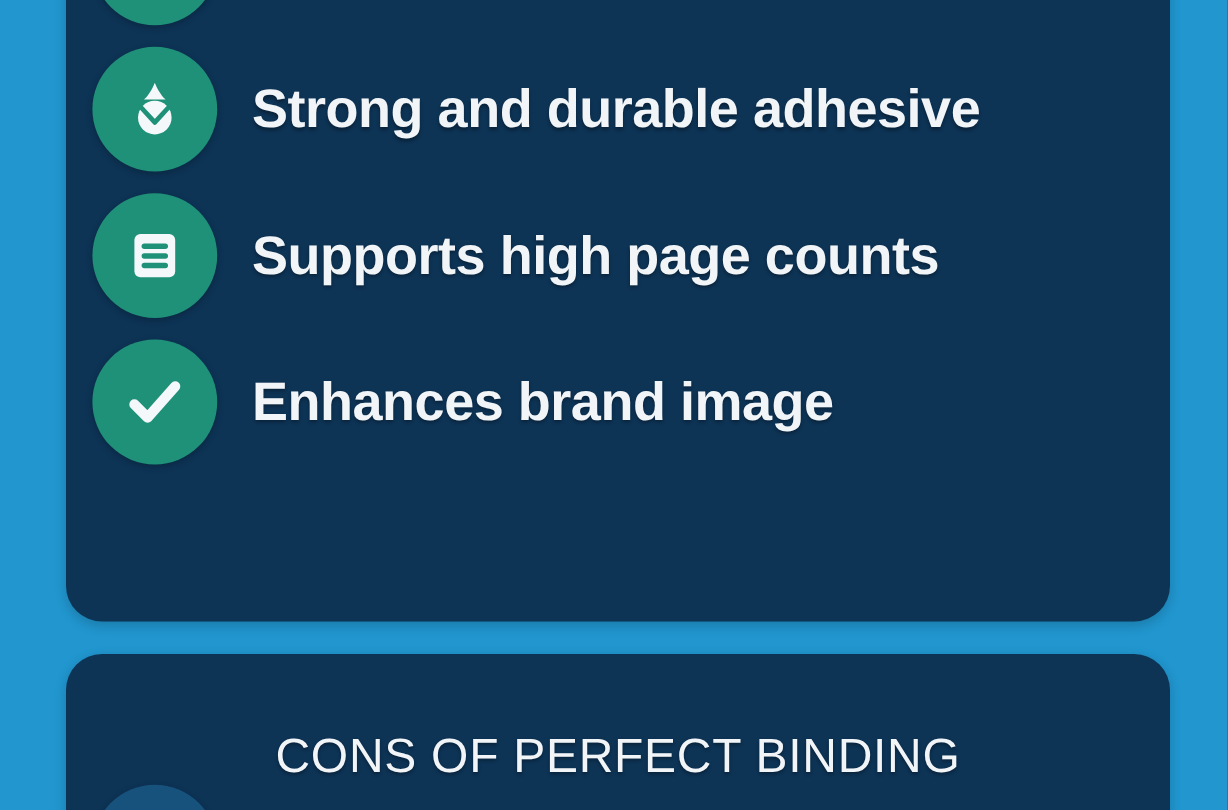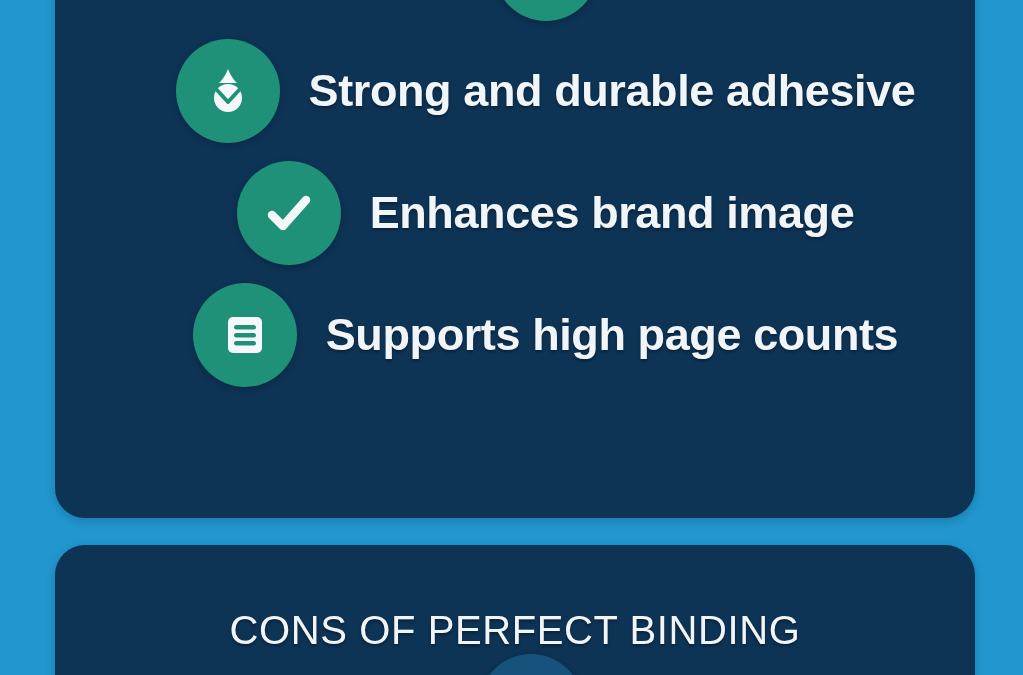--- a/index.html
+++ b/index.html
@@ -47,23 +47,22 @@
     position: absolute;
     left: 0;
     right: 0;
     top: 168px;
   }
 
   .feature-row {
     display: flex;
     align-items: center;
     height: 122px;
-    padding-left: 61px;
+    padding-left: 22px;
     box-sizing: border-box;
-    justify-content: center;
   }
 
   .icon-badge {
     flex: 0 0 auto;
     width: 104px;
     height: 104px;
     border-radius: 50%;
     background: #1f9178;
     display: flex;
     align-items: center;
@@ -135,37 +134,37 @@
             <circle cx="28" cy="35" r="14" fill="#f4f8fa"></circle>
             <path d="M28 6 C24 16 19 20 19 20 L37 20 C37 20 32 16 28 6 Z" fill="#f4f8fa"></path>
             <path d="M17 27 L28 39 L39 27" fill="none" stroke="#1f9178" stroke-width="4" stroke-linecap="round" stroke-linejoin="round"></path>
           </svg>
         </span>
         <span class="feature-label">Strong and durable adhesive</span>
       </div>
 
       <div class="feature-row">
         <span class="icon-badge">
-          <svg width="60" height="60" viewBox="0 0 60 60" aria-hidden="true">
-            <path d="M13 32 L24 43 L47 17" fill="none" stroke="#f4f8fa" stroke-width="8.5" stroke-linecap="round" stroke-linejoin="round"></path>
-          </svg>
-        </span>
-        <span class="feature-label">Enhances brand image</span>
-      </div>
-
-      <div class="feature-row">
-        <span class="icon-badge">
           <svg width="56" height="56" viewBox="0 0 56 56" aria-hidden="true">
             <rect x="11" y="10" width="34" height="36" rx="5" ry="5" fill="#f4f8fa"></rect>
             <rect x="17" y="18" width="22" height="4.6" rx="2.3" fill="#1f9178"></rect>
             <rect x="17" y="26" width="22" height="4.6" rx="2.3" fill="#1f9178"></rect>
             <rect x="17" y="34" width="22" height="4.6" rx="2.3" fill="#1f9178"></rect>
           </svg>
         </span>
         <span class="feature-label">Supports high page counts</span>
+      </div>
+
+      <div class="feature-row">
+        <span class="icon-badge">
+          <svg width="60" height="60" viewBox="0 0 60 60" aria-hidden="true">
+            <path d="M13 32 L24 43 L47 17" fill="none" stroke="#f4f8fa" stroke-width="8.5" stroke-linecap="round" stroke-linejoin="round"></path>
+          </svg>
+        </span>
+        <span class="feature-label">Enhances brand image</span>
       </div>
 
     </div>
   </section>
 
   <section class="card" id="cons-card">
     <h2 class="card-title">CONS OF PERFECT BINDING</h2>
 
     <div class="cons-list">
       <div class="feature-row cons-row">

